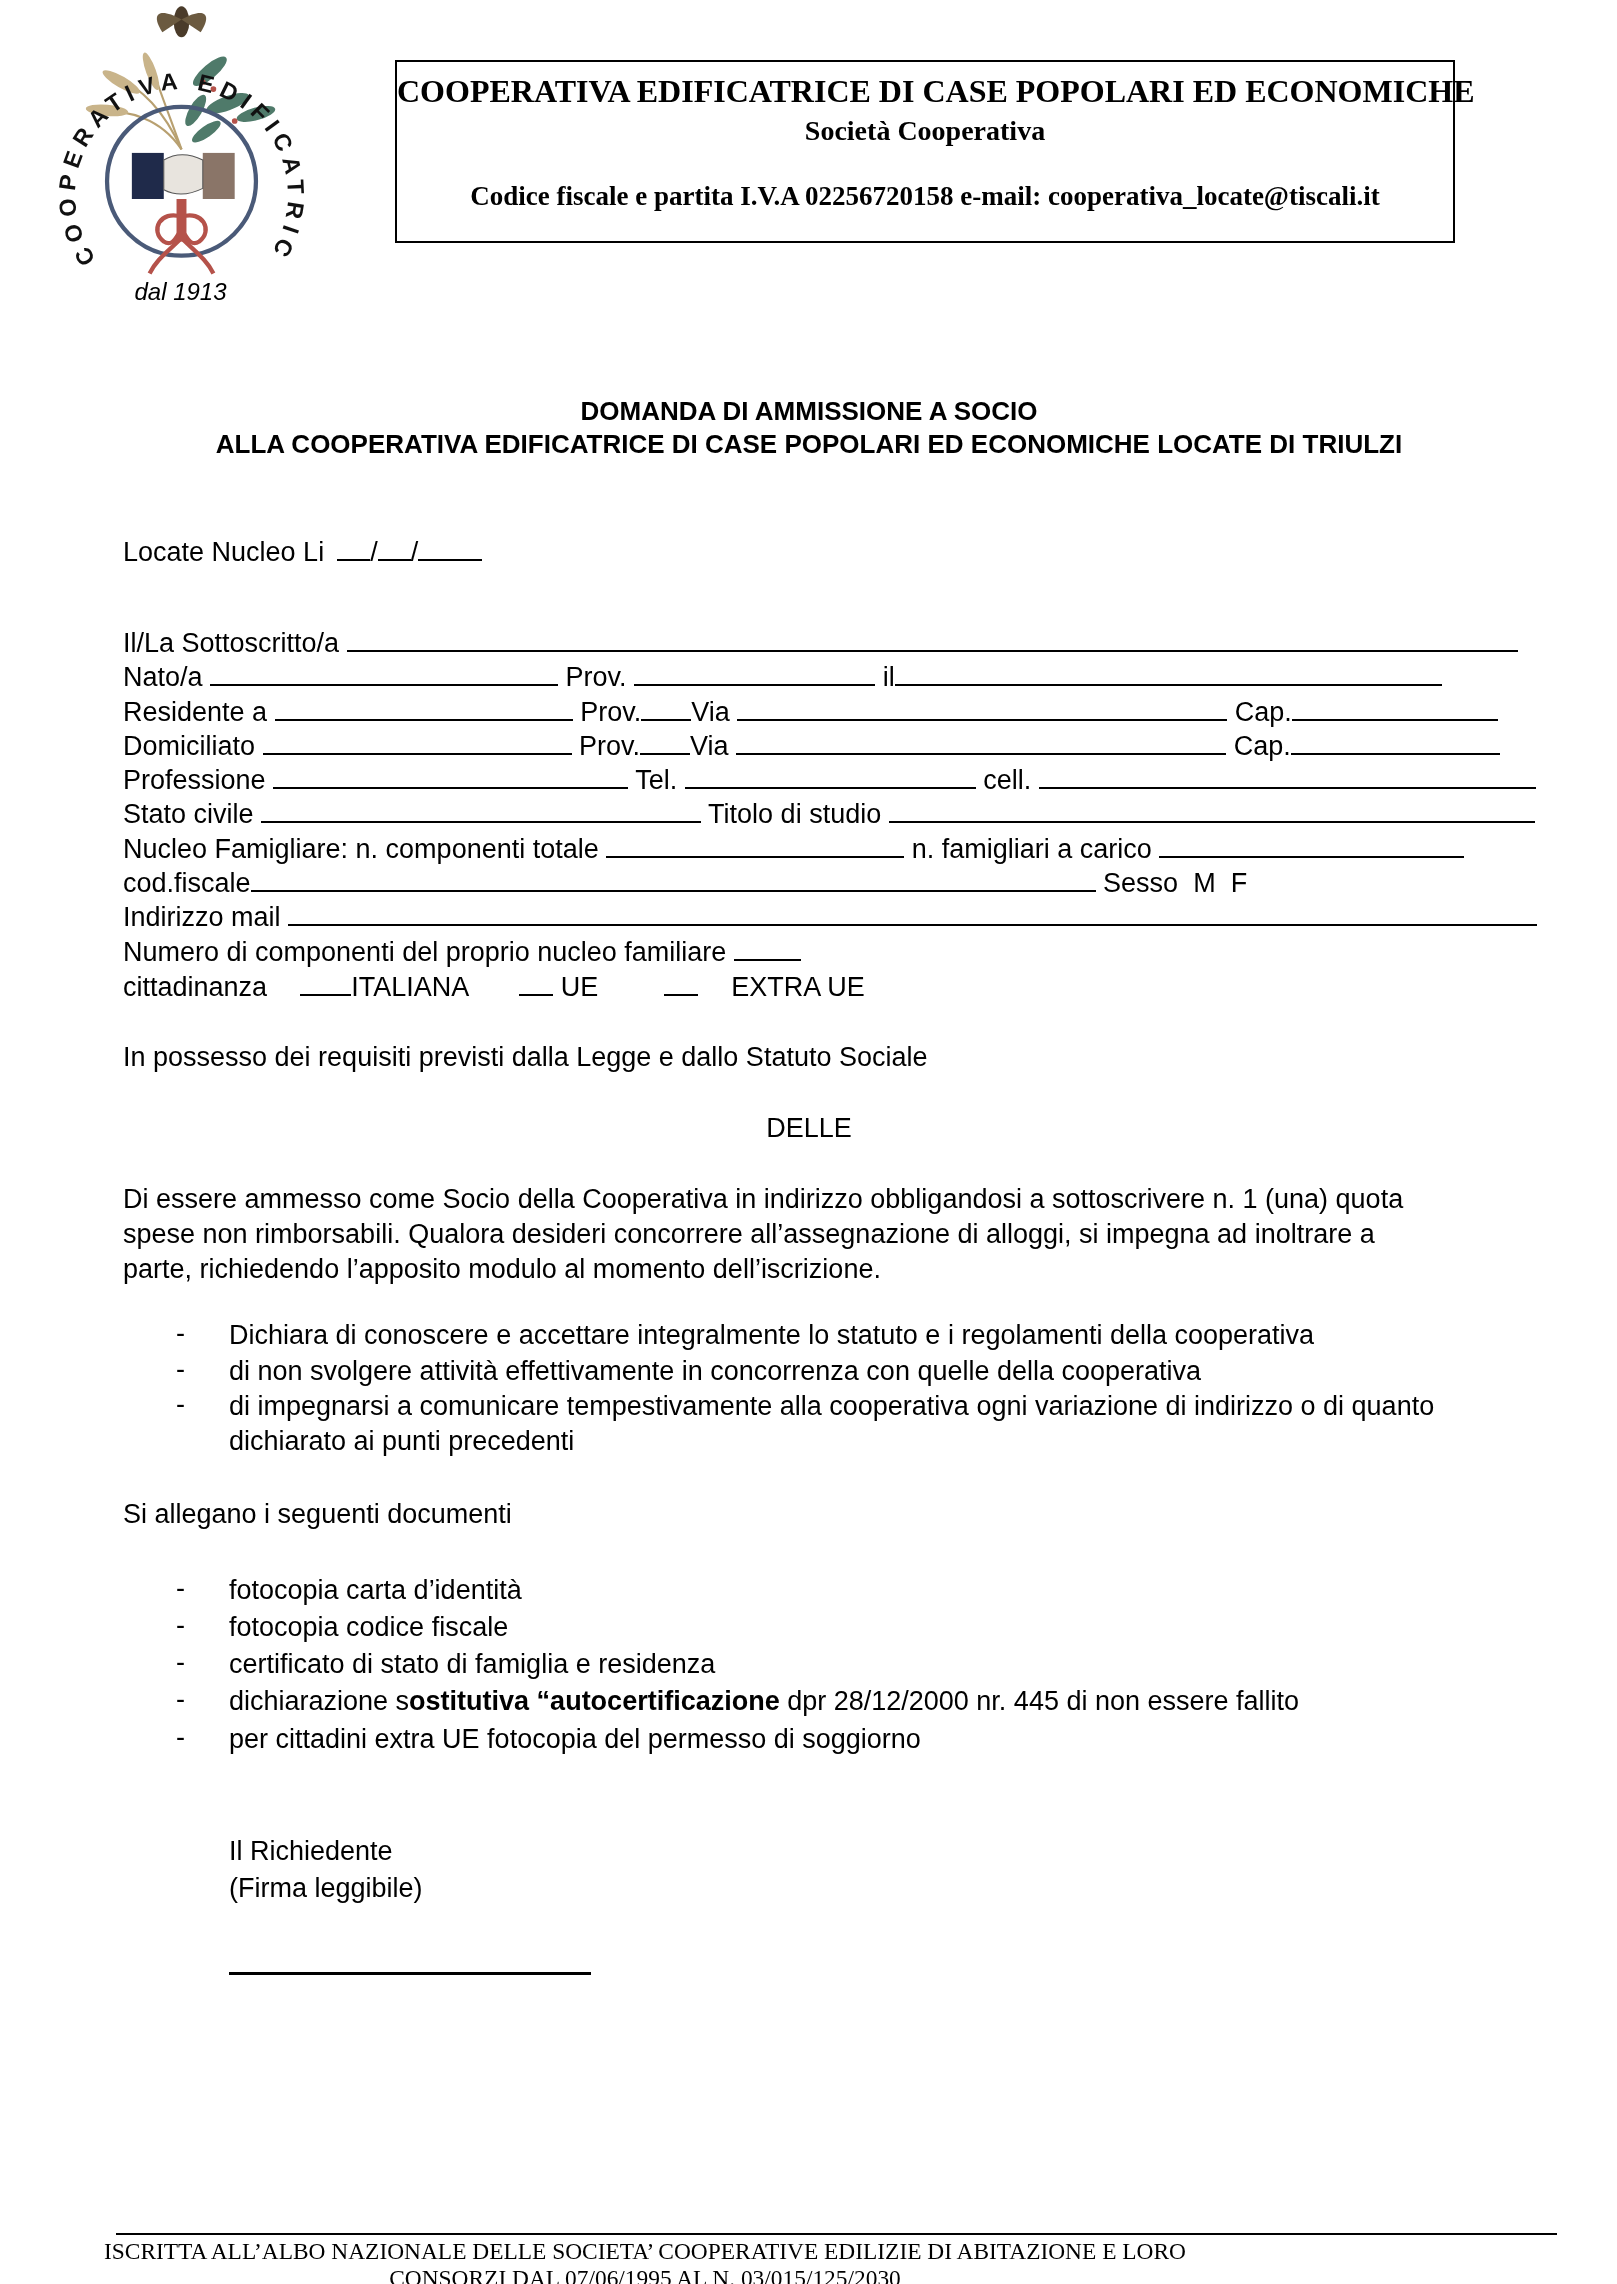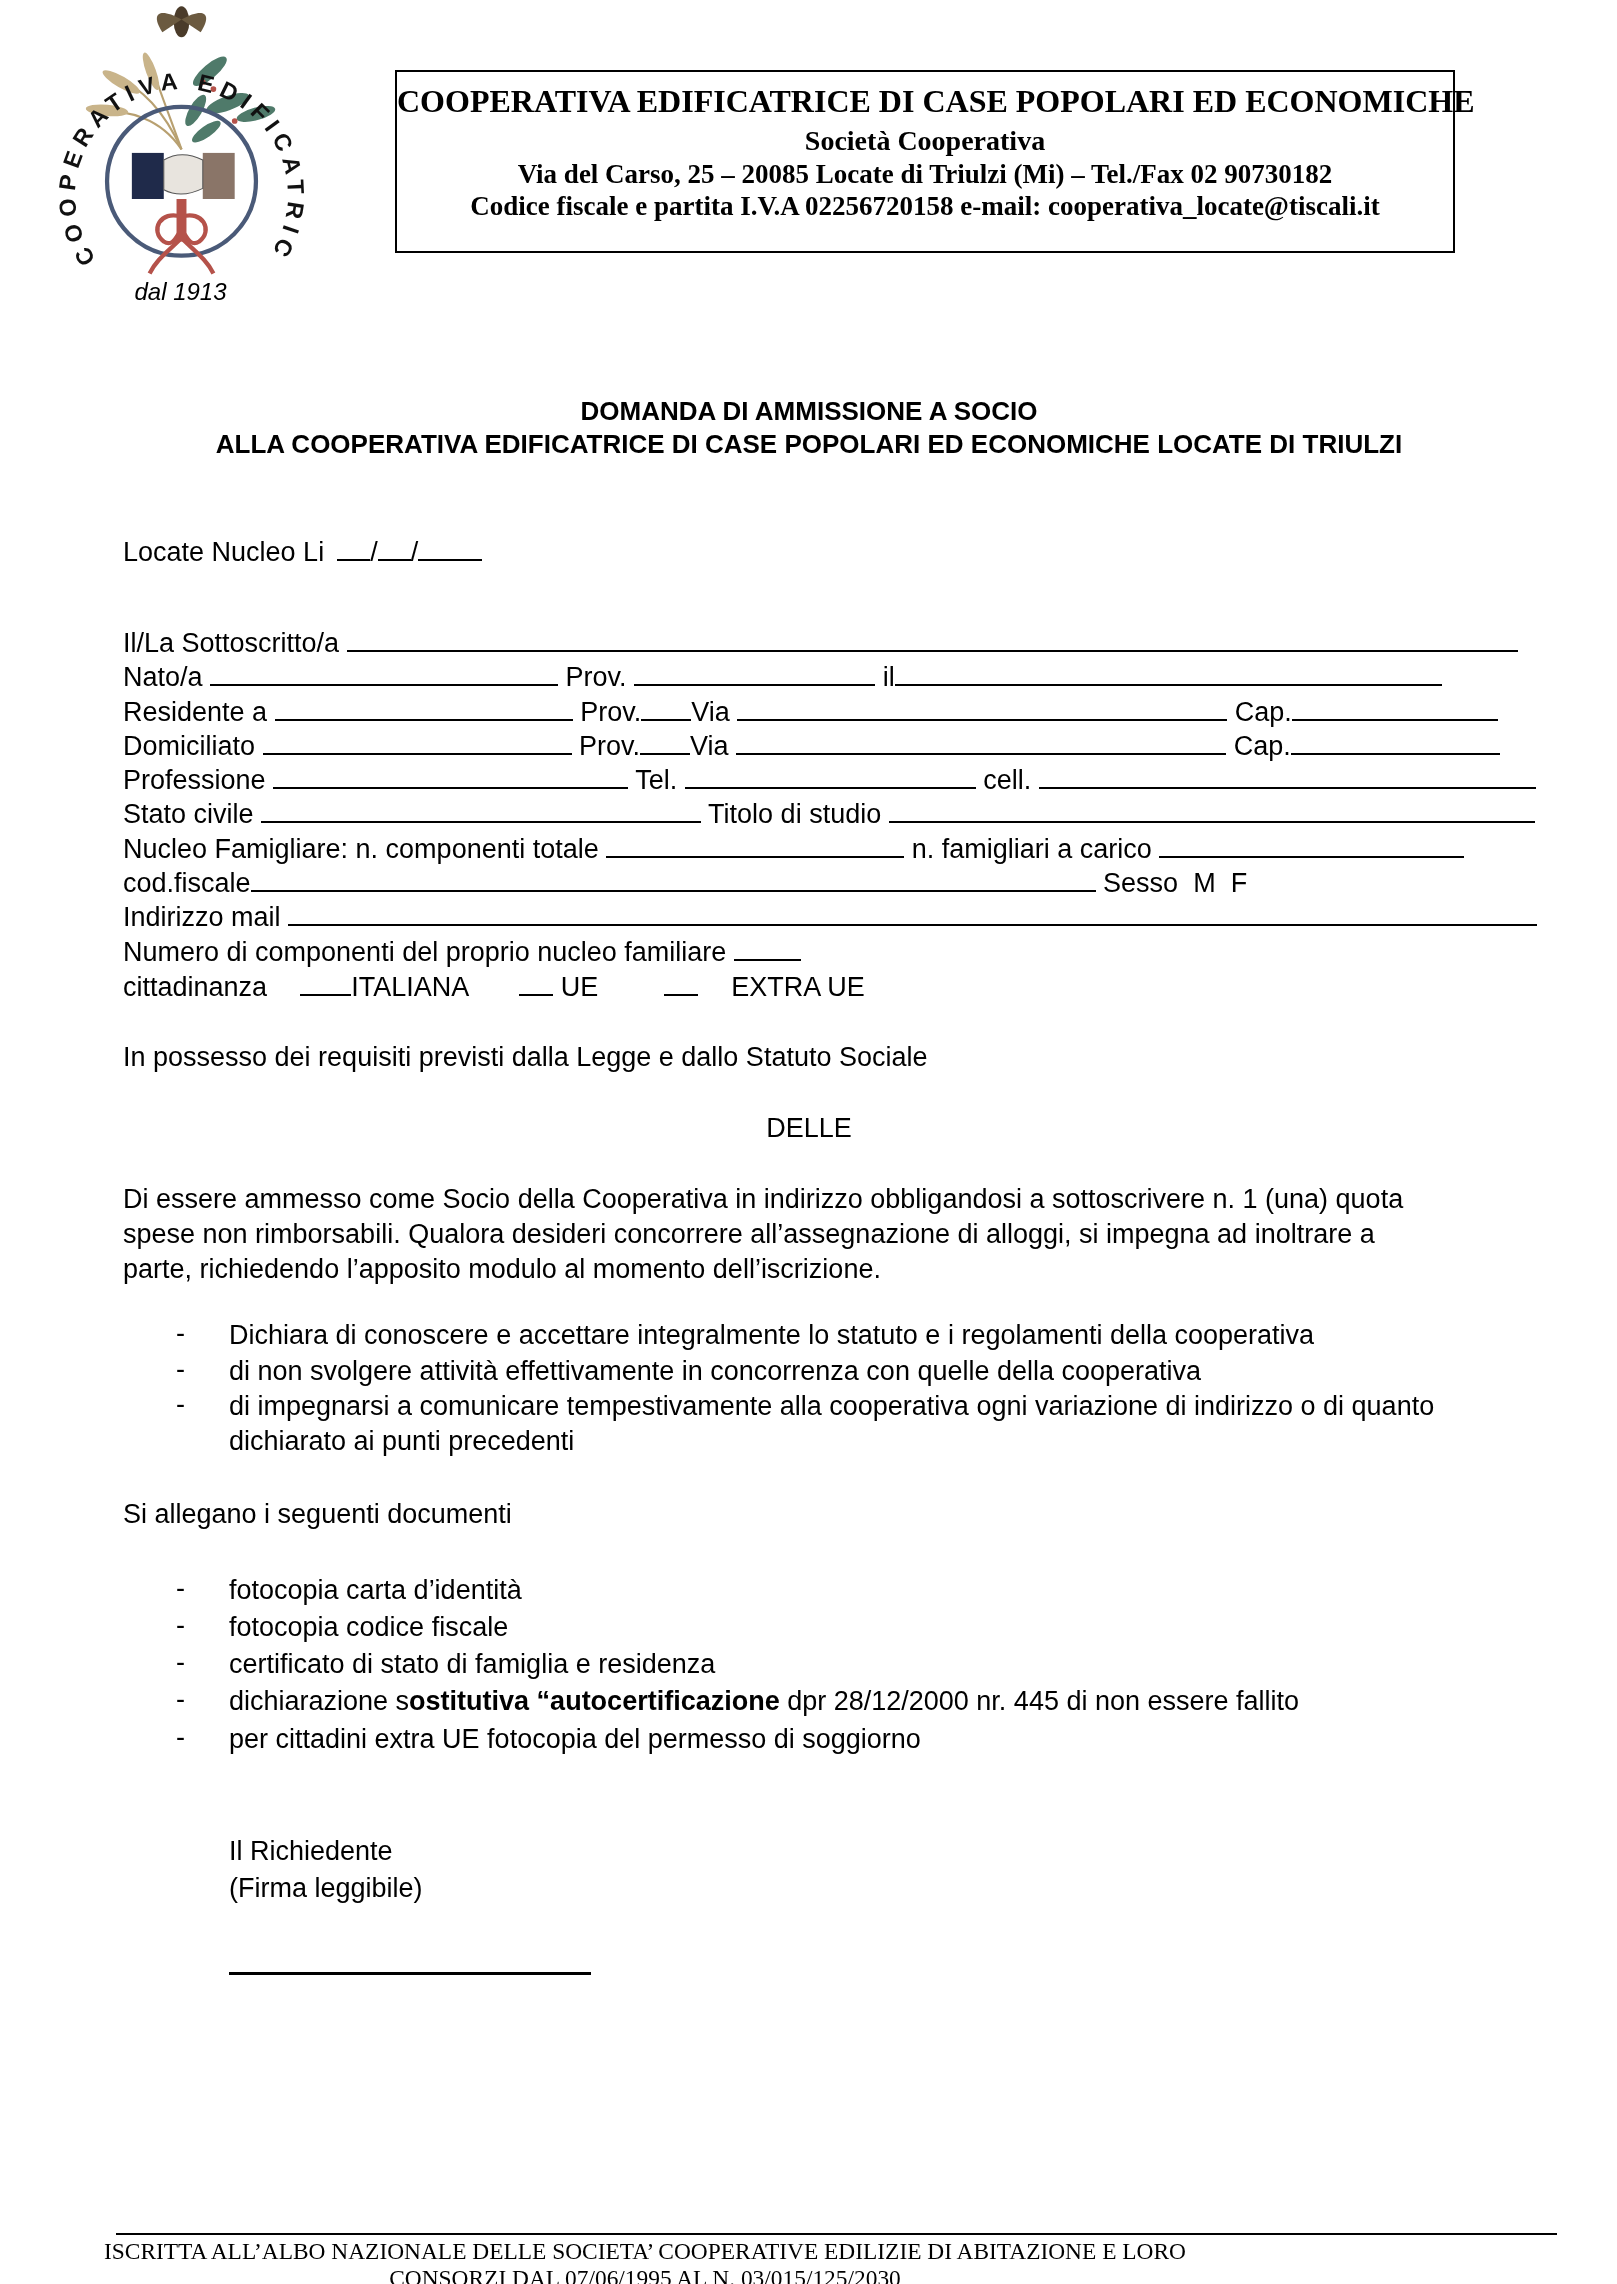--- a/index.html
+++ b/index.html
@@ -6,21 +6,21 @@
   body { width:1618px; height:2284px; position:relative; overflow:hidden; color:#000; }
   .sans { font-family: "Liberation Sans", "DejaVu Sans", sans-serif; }
   .serif { font-family: "Liberation Serif", "DejaVu Serif", serif; }
   .abs { position:absolute; }
 
   
   #logo { left:43px; top:3.5px; width:277px; height:312px; }
   #logo-year { left:106px; top:278px; width:149px; text-align:center; font-size:24px; font-style:italic; }
 
   
-  #header-box { left:395px; top:70px; width:1060px; height:183px; border:2.8px solid #000; box-sizing:border-box; }
+  #header-box { left:395px; top:60px; width:1060px; height:183px; border:2.8px solid #000; box-sizing:border-box; }
   .hdr { position:absolute; left:0; width:100%; text-align:center; font-weight:bold; white-space:nowrap; }
   #hdr-1 { top:11.4px; font-size:32px; }
   #hdr-2 { top:53px; font-size:28px; }
   #hdr-3 { top:87px; font-size:27px; }
   #hdr-4 { top:119px; font-size:27px; }
 
   
   .title { left:0; width:1618px; text-align:center; font-weight:bold; font-size:26px; white-space:nowrap; }
   #title-1 { top:396px; }
   #title-2 { top:429px; }
@@ -97,21 +97,20 @@
     <text font-family="Liberation Sans, DejaVu Sans, sans-serif" font-weight="bold" font-size="33" fill="#111" letter-spacing="9">
       <textPath href="#ringpath" startOffset="0">COOPERATIVA EDIFICATRICE</textPath>
     </text>
   </svg>
 </div>
 <div id="logo-year" class="abs sans">dal 1913</div>
 
 <div id="header-box" class="abs serif">
   <div id="hdr-1" class="hdr">COOPERATIVA EDIFICATRICE DI CASE POPOLARI ED ECONOMICHE</div>
   <div id="hdr-2" class="hdr">Società Cooperativa</div>
-  <div id="hdr-3" class="hdr">Via del Carso, 25 – 20085 Locate di Triulzi (Mi) – Tel./Fax 02 90730182</div>
   <div id="hdr-4" class="hdr">Codice fiscale e partita I.V.A 02256720158  e-mail: cooperativa_locate@tiscali.it</div>
 </div>
 
 <div id="title-1" class="abs title sans">DOMANDA DI AMMISSIONE A SOCIO</div>
 <div id="title-2" class="abs title sans">ALLA COOPERATIVA EDIFICATRICE DI CASE POPOLARI ED ECONOMICHE LOCATE DI TRIULZI</div>
 
 <div class="abs line sans" style="top:536px;">
   <span>Locate Nucleo  Li</span>
   <span class="blank" style="width:33px;margin-left:5.7px;"></span><span>/</span><span class="blank" style="width:33px;"></span><span>/</span><span class="blank" style="width:64px;"></span>
 </div>

